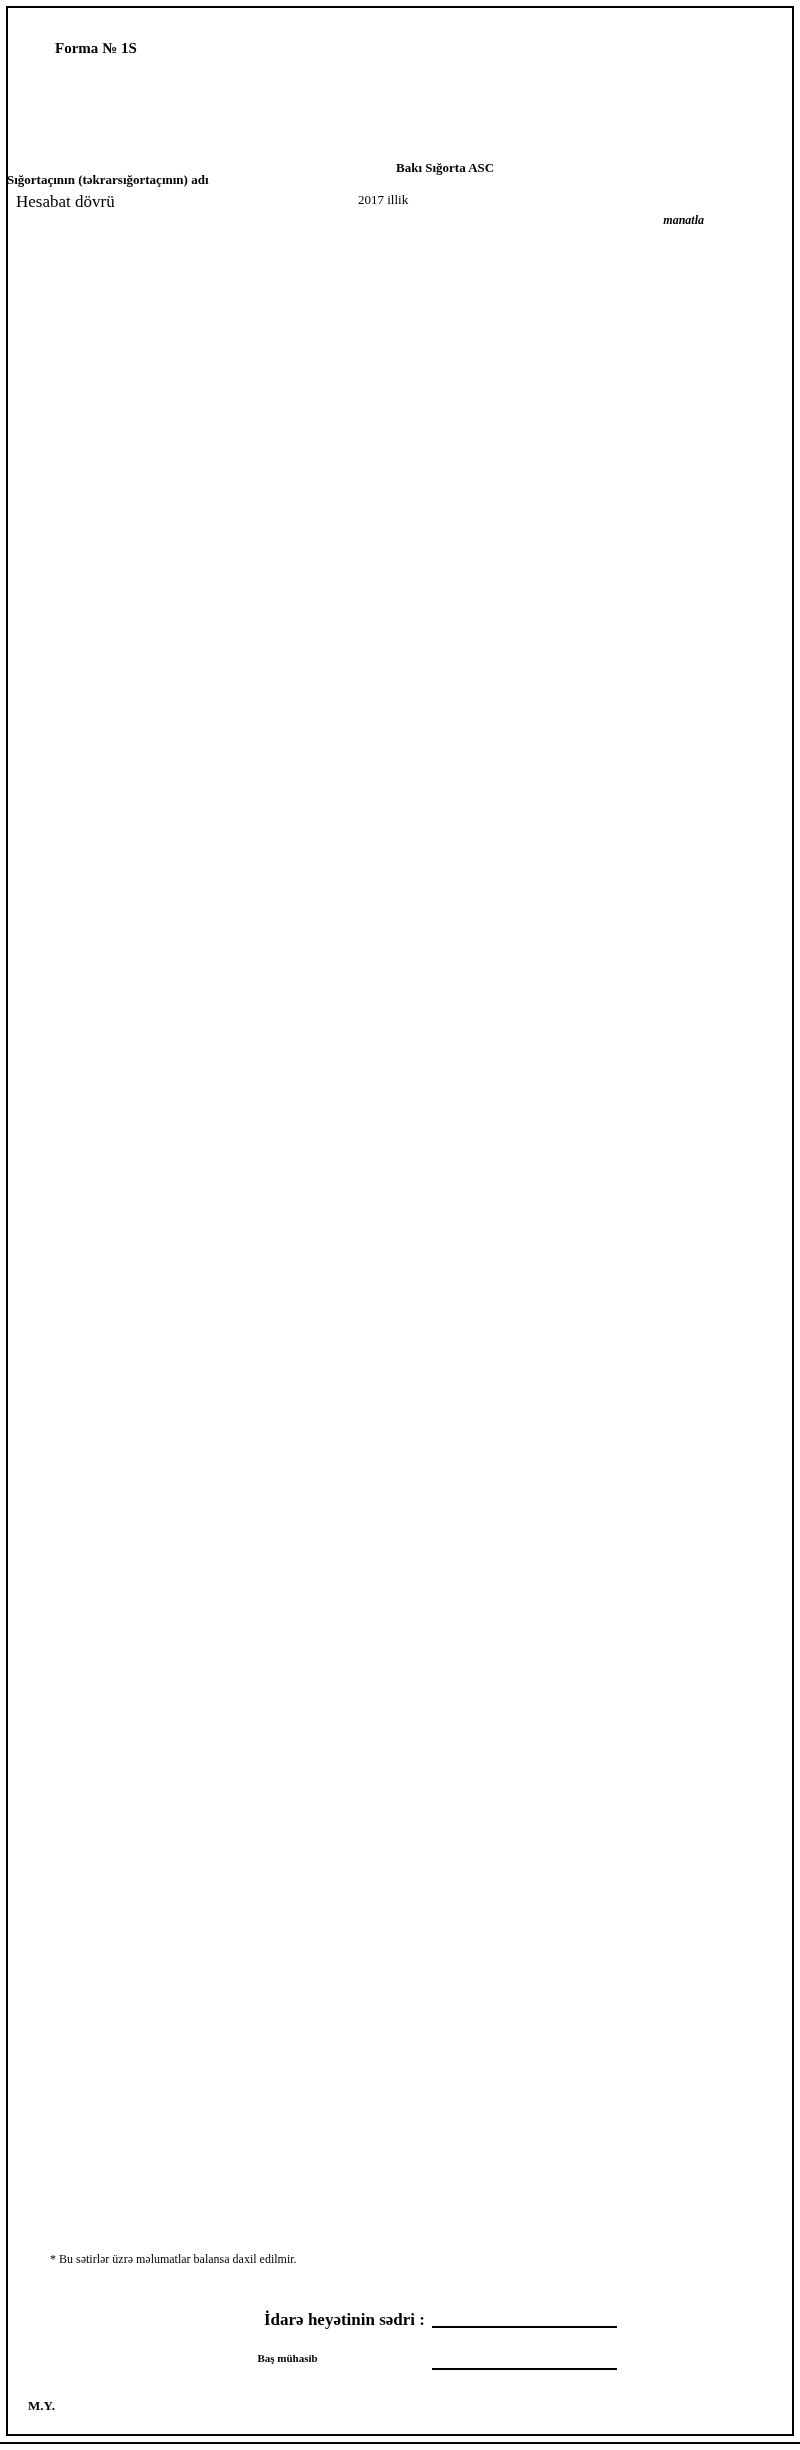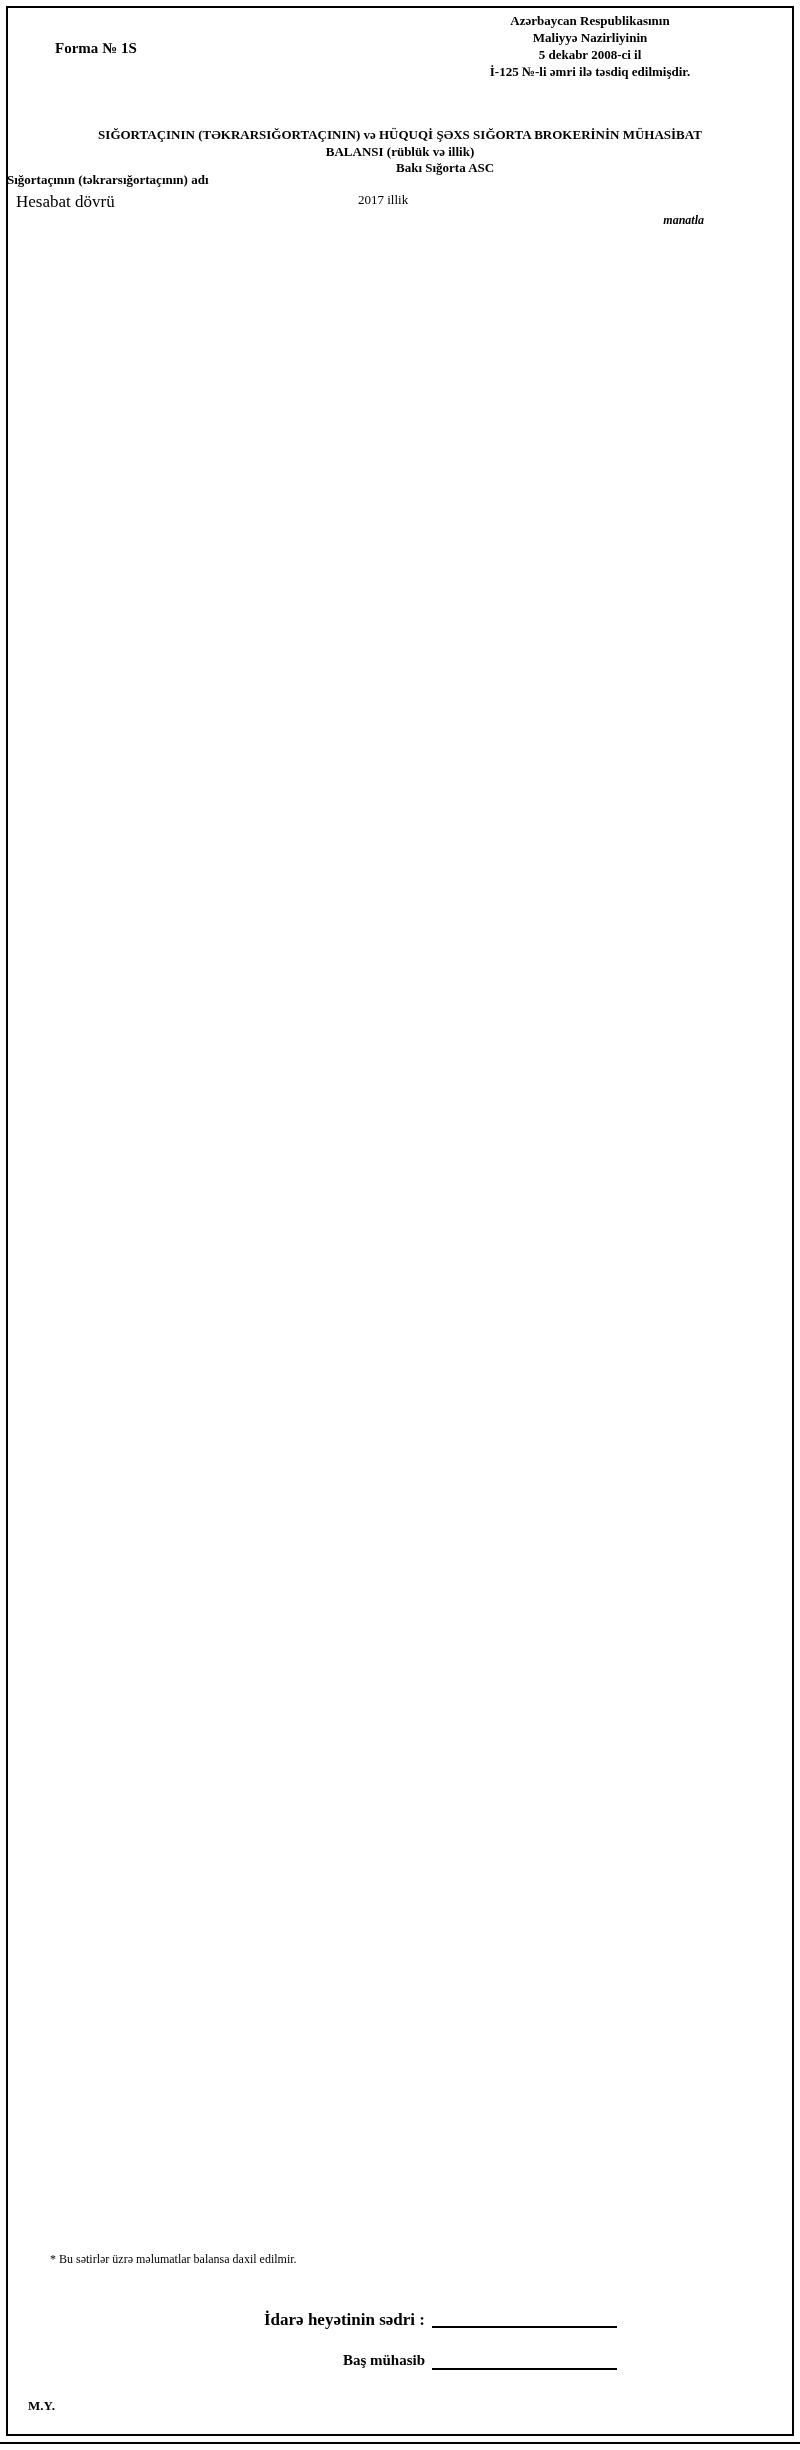--- a/index.html
+++ b/index.html
@@ -19,39 +19,33 @@
   .meta-value-2{position:absolute;left:358px;top:192px;font-size:13px;}
   .currency{position:absolute;right:96px;top:213px;font-size:12px;font-weight:bold;font-style:italic;}
 
   table.balance{position:absolute;left:10px;top:232px;border-collapse:collapse;table-layout:fixed;}
   col.w-code{width:34px;} col.w-label{width:398px;} col.w-val{width:162px;}
 
   .footnote{position:absolute;left:50px;top:2252px;font-size:12px;}
   .sig-label-1{position:absolute;left:150px;top:2310px;width:275px;text-align:right;
                font-size:17px;font-weight:bold;}
   .sig-line-1{position:absolute;left:432px;top:2308px;width:185px;border-bottom:2px solid #000;height:18px;}
-  .sig-label-2{position:absolute;left:150px;top:2352px;width:275px;text-align:right;
-               font-size:15px;font-weight:bold;}
+  .sig-label-2{position:absolute;left:150px;top:2352px;width:275px;text-align:center;
+               font-size:11px;font-weight:bold;}
   .sig-line-2{position:absolute;left:432px;top:2350px;width:185px;border-bottom:2px solid #000;height:18px;}
   .stamp{position:absolute;left:28px;top:2398px;font-size:13px;font-weight:bold;}
 </style>
 </head>
 <body>
 
 <div class="page">
   <div class="frame"></div>
   <div class="bottom-rule"></div>
 
   <div class="form-no">Forma № 1S</div>
-  <div class="approval">Azərbaycan Respublikasının
-Maliyyə Nazirliyinin
-5 dekabr 2008-ci il
-İ-125 №-li əmri ilə təsdiq edilmişdir.</div>
-  <div class="doc-title">SIĞORTAÇININ (TƏKRARSIĞORTAÇININ) və HÜQUQİ ŞƏXS SIĞORTA BROKERİNİN MÜHASİBAT
-BALANSI (rüblük və illik)</div>
 
   <div class="meta-label-1">Sığortaçının (təkrarsığortaçının) adı</div>
   <div class="meta-value-1">Bakı Sığorta ASC</div>
   <div class="meta-label-2">Hesabat dövrü</div>
   <div class="meta-value-2">2017 illik</div>
   <div class="currency">manatla</div>
 
   <table class="balance">
     <colgroup>
       <col class="w-code">

